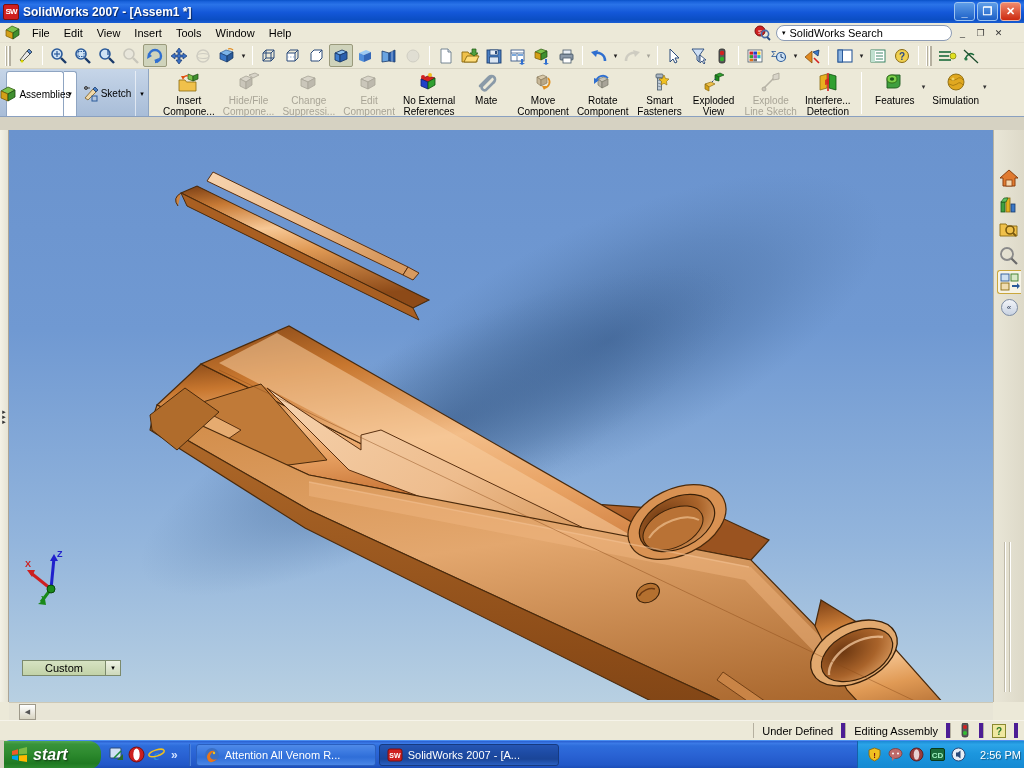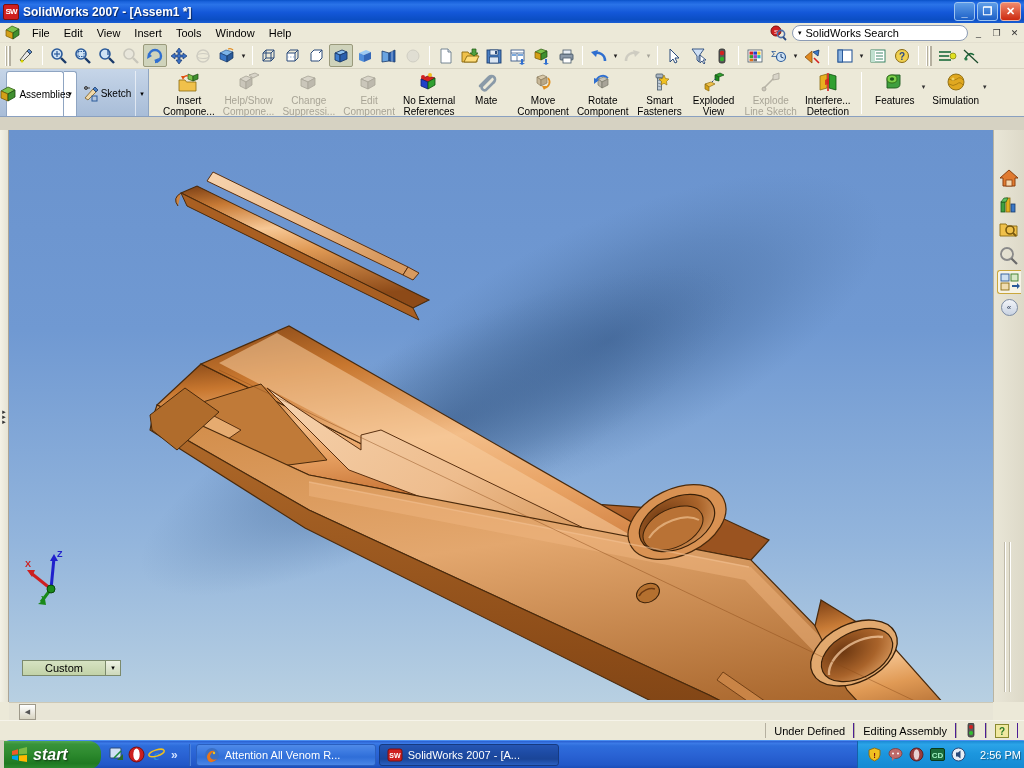--- a/index.html
+++ b/index.html
@@ -48,21 +48,21 @@
     display: flex; align-items: center; padding-left: 2px;
     border-bottom: 1px solid #e3dfcf;
     position: relative;
   }
   .menu-appico {
     width: 17px; height: 17px; margin: 0 4px 0 2px;
     position: relative;
   }
   .menu-item { padding: 14px 7px; color: #000; font-size: 11px; white-space: nowrap; }
   .search-wrap {
-    margin-left: auto; display: flex; align-items: center; gap: 3px; padding-right: 2px;
+    margin-left: auto; display: flex; align-items: center; gap: 3px; padding-right: 18px;
   }
   .search-box {
     width: 176px; height: 16px;
     border: 1px solid #8c9bb4; border-radius: 8px;
     background: #fff; display: flex; align-items: center;
     padding: 0 5px; font-size: 11px; color: #000;
   }
   .search-ico { width:17px; height:16px; position:relative; margin-right:2px; }
   .mini-btn {
     width: 15px; height: 14px; font-size: 9px;
@@ -173,21 +173,21 @@
 
   
   .triad { position:absolute; left:12px; bottom:95px; width:62px; height:62px; }
 
   
   .statusbar {
     position:absolute; left:0; bottom:28px; width:1024px; height:20px;
     background:#ece9d8; border-top:1px solid #f6f4ea;
     display:flex; align-items:center; font-size:11px; color:#000;
   }
-  .sb-pane { border-left:1px solid #b5b0a0; border-right:1px solid #4c1d95;
+  .sb-pane { border-left:1px solid #b5b0a0; border-right:4px solid #4c1d95;
     height:15px; display:flex; align-items:center; padding:0 8px; }
   .sb-spacer { flex:1; }
 
   
   .taskbar {
     position:absolute; left:4px; bottom:0; width:1024px; height:28px;
     background: linear-gradient(180deg,#2a5fd0 0%,#3b7ae6 9%,#2e6ddb 18%,#2a63d4 50%,#2258c8 88%,#1b4db8 100%);
     display:flex; align-items:center;
     border-top:1px solid #4a8ef0;
     border-radius:6px;
@@ -600,21 +600,21 @@
 
       <div class="cmd-btn dis">
         <div class="bi">
           <svg width="24" height="22" viewBox="0 0 24 22">
             <polygon points="3,7 9,4 15,6 9,10" fill="#d8d4c8" stroke="#a8a498" stroke-width=".8"></polygon>
             <polygon points="3,7 9,10 9,17 3,14" fill="#cac6ba" stroke="#a8a498" stroke-width=".8"></polygon>
             <polygon points="9,10 15,6 15,13 9,17" fill="#bdb9ad" stroke="#a8a498" stroke-width=".8"></polygon>
             <polygon points="12,3 18,1 22,3 16,6" fill="#d8d4c8" stroke="#a8a498" stroke-width=".8"></polygon>
           </svg>
         </div>
-        <span>Help/Show</span>
+        <span>Hide/File</span>
         <span>Compone...</span>
       </div>
 
       <div class="cmd-btn dis">
         <div class="bi">
           <svg width="24" height="22" viewBox="0 0 24 22">
             <polygon points="4,7 11,4 18,6 11,10" fill="#d8d4c8" stroke="#a8a498" stroke-width=".8"></polygon>
             <polygon points="4,7 11,10 11,17 4,14" fill="#cac6ba" stroke="#a8a498" stroke-width=".8"></polygon>
             <polygon points="11,10 18,6 18,13 11,17" fill="#bdb9ad" stroke="#a8a498" stroke-width=".8"></polygon>
           </svg>

